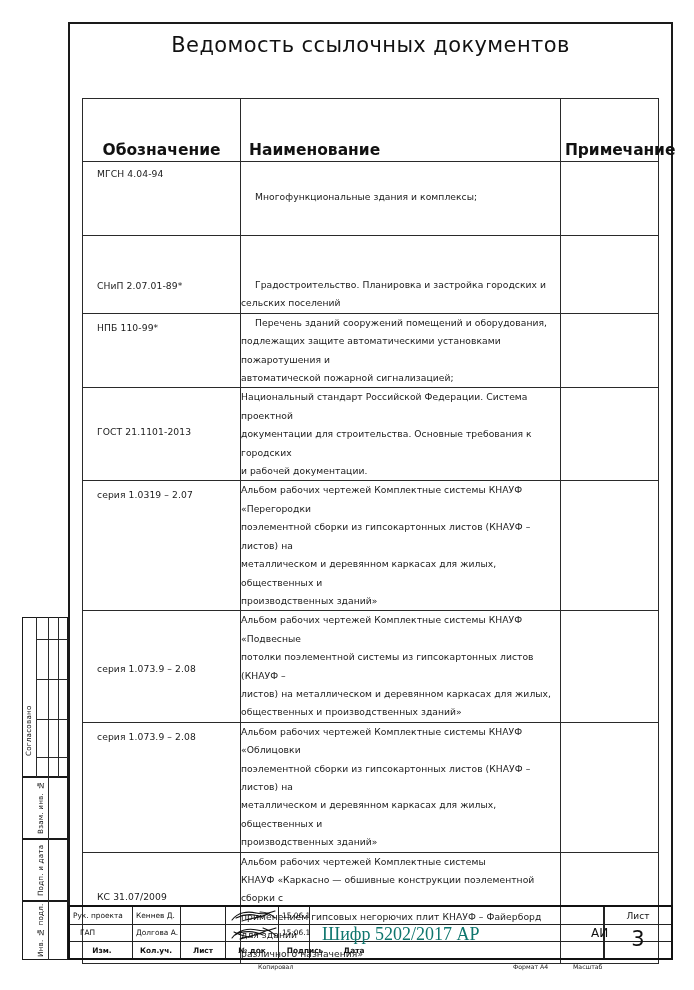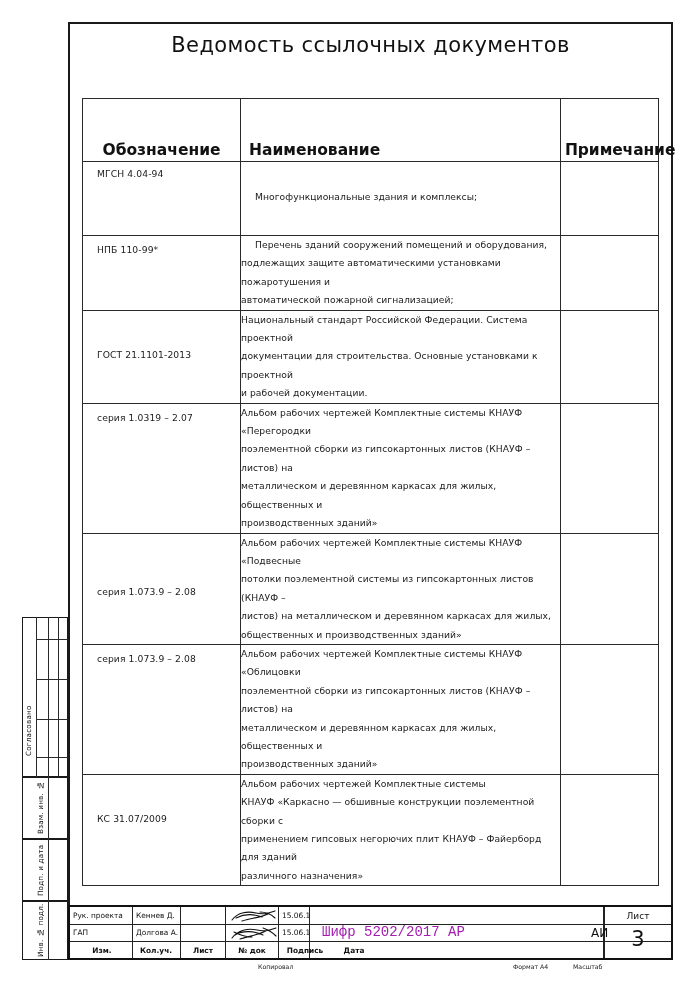--- a/index.html
+++ b/index.html
@@ -154,23 +154,23 @@
     font-family: "DejaVu Sans", sans-serif;
     color: #111;
     white-space: nowrap;
     overflow: hidden;
   }
   .scell.bold { font-weight: bold; }
   .scell.ctr { text-align: center; }
 
   #stamp-code {
     position: absolute;
-    font-size: 14px;
-    font-family: Liberation Mono, monospace;
-    color: #a21caf;
+    font-size: 18px;
+    font-family: Liberation Serif, serif;
+    color: #0f766e;
     white-space: nowrap;
   }
   #stamp-stage {
     position: absolute;
     font-size: 12px;
     font-family: "DejaVu Sans", sans-serif;
     color: #111;
   }
   #sheet-label {
     position: absolute;
@@ -228,38 +228,48 @@
   <tbody id="ref-body">
       <tr style="height: 74px; padding-left: 25px;">
         <td class="desig-cell">
           <div class="desig-inner" style="padding-top: 6px;">МГСН 4.04-94</div>
         </td>
         <td class="name-cell" style="padding-top: 26px;">
           <div><span class="indent"></span><span>Многофункциональные здания и комплексы;</span></div>
         </td>
         <td class="note-cell"></td>
       </tr>
+      <tr style="height: 76px;">
+        <td class="desig-cell">
+          <div class="desig-inner" style="padding-top: 44px;">СНиП 2.07.01-89*</div>
+        </td>
+        <td class="name-cell" style="padding-top: 40px;">
+          <div><span class="indent"></span><span>Градостроительство. Планировка и застройка городских и</span></div>
+          <div>сельских поселений</div>
+        </td>
+        <td class="note-cell"></td>
+      </tr>
       <tr style="height: 70px;">
         <td class="desig-cell">
           <div class="desig-inner" style="padding-top: 8px;">НПБ 110-99*</div>
         </td>
         <td class="name-cell">
           <div><span class="indent"></span><span>Перечень зданий сооружений помещений и оборудования,</span></div>
           <div>подлежащих защите автоматическими установками пожаротушения и</div>
           <div>автоматической пожарной сигнализацией;</div>
         </td>
         <td class="note-cell"></td>
       </tr>
       <tr style="height: 63px;">
         <td class="desig-cell">
           <div class="desig-inner" style="padding-top: 38px;">ГОСТ 21.1101-2013</div>
         </td>
         <td class="name-cell">
           <div>Национальный стандарт Российской Федерации. Система проектной</div>
-          <div>документации для строительства. Основные установками к проектной</div>
+          <div>документации для строительства. Основные требования к городских</div>
           <div>и рабочей документации.</div>
         </td>
         <td class="note-cell"></td>
       </tr>
       <tr style="height: 95px;">
         <td class="desig-cell">
           <div class="desig-inner" style="padding-top: 8px;">серия 1.0319 – 2.07</div>
         </td>
         <td class="name-cell">
           <div>Альбом рабочих чертежей Комплектные системы КНАУФ «Перегородки</div>
@@ -344,21 +354,21 @@
   <div class="sline" style="left:208px; top:0px; width:1.4px; height:51px;"></div>
   <div class="sline" style="left:239px; top:0px; width:1.4px; height:51px;"></div>
 
   <div class="sline" style="left:533px; top:0px; width:1.8px; height:51px;"></div>
   <div class="sline" style="left:533px; top:17px; width:68px; height:1.4px;"></div>
 
   <div class="scell" style="left:3px;  top:4px;  width:66px;">Рук. проекта</div>
   <div class="scell" style="left:66px; top:4px;  width:42px;">Кеннев Д.</div>
   <div class="scell" style="left:212px;top:4px;  width:28px;">15.06.17</div>
 
-  <div class="scell" style="left:3px;  top:21px; width:46px;">ГАП</div>
+  <div class="scell" style="left:10px;  top:21px; width:46px;">ГАП</div>
   <div class="scell" style="left:66px; top:21px; width:42px;">Долгова А.А.</div>
   <div class="scell" style="left:212px;top:21px; width:28px;">15.06.17</div>
 
   <svg class="sig" width="48" height="15" viewBox="0 0 48 15" style="left:160px; top:2px;">
     <path d="M2 11 C8 3, 18 2, 26 4 C34 6, 40 4, 45 2 M6 9 C14 5, 24 5, 32 8 M12 12 C20 9, 30 9, 38 5 M30 3 C36 3, 42 6, 45 9" stroke="#111" stroke-width="1.1" fill="none" stroke-linecap="round"></path>
   </svg>
   <svg class="sig" width="48" height="15" viewBox="0 0 48 15" style="left:160px; top:19px;">
     <path d="M2 12 C8 4, 18 2, 27 4 C35 6, 41 4, 46 2 M5 9 C13 4, 25 5, 33 9 M10 13 C19 10, 29 9, 38 4 M33 2 C39 4, 43 7, 46 10 M4 6 C10 9, 16 11, 22 11" stroke="#111" stroke-width="1.1" fill="none" stroke-linecap="round"></path>
   </svg>
 

